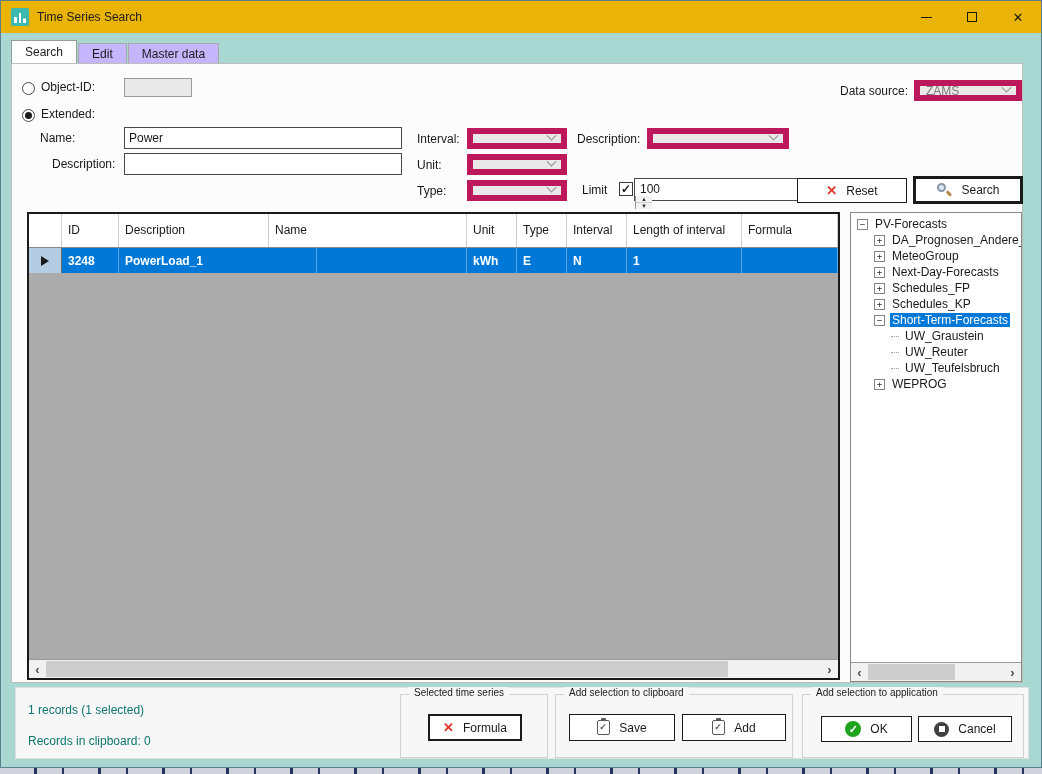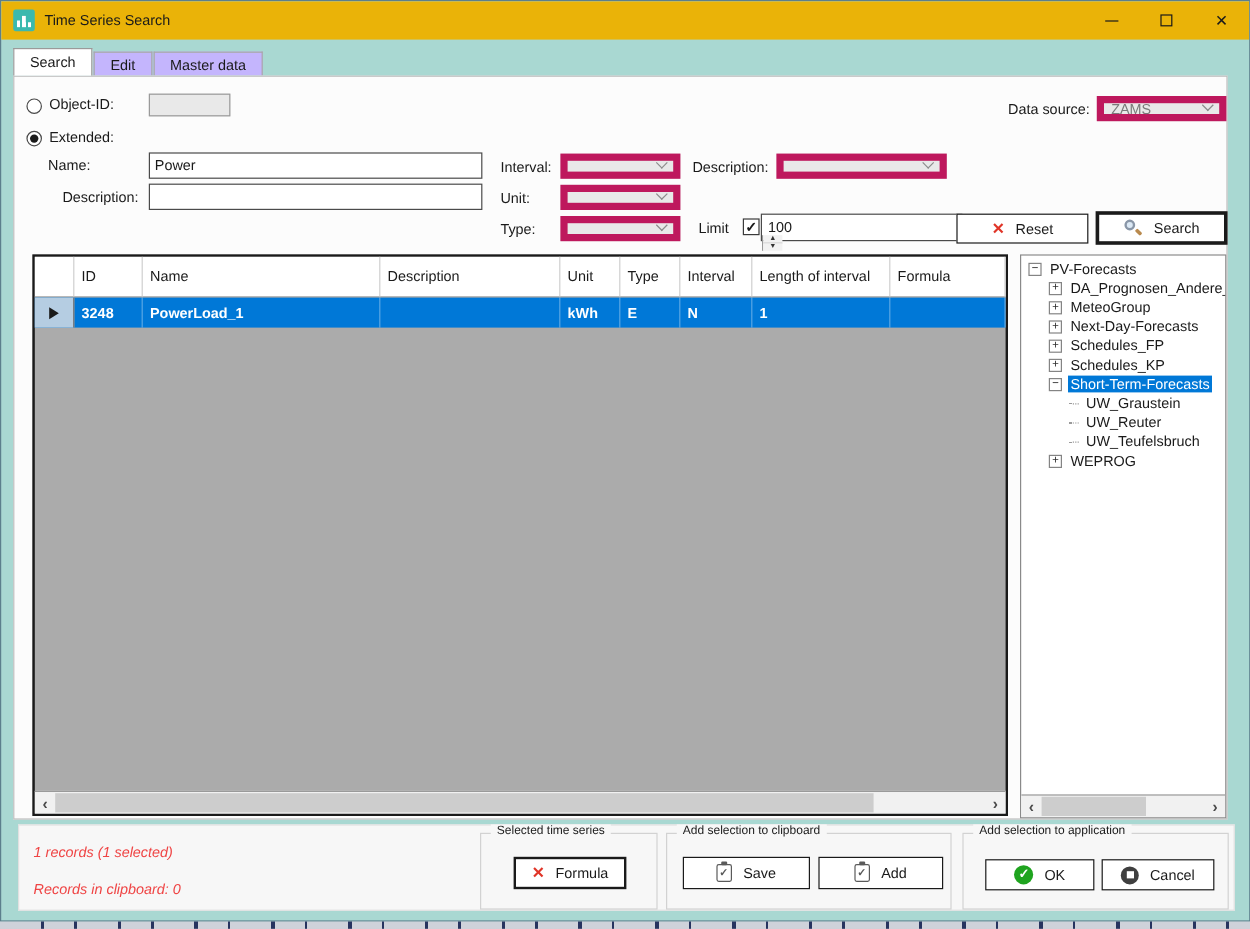--- a/index.html
+++ b/index.html
@@ -68,21 +68,21 @@
   .treepanel { position:absolute; left:838px; top:148px; width:172px; height:470px; background:#fff; border:1px solid #8a8a8a; overflow:hidden; }
   .tree { position:absolute; left:0; top:3px; right:0; bottom:19px; overflow:hidden; }
   .tree-row { height:16px; display:flex; align-items:center; white-space:nowrap; font-size:12px; color:#1a1a1a; }
   .expander { width:11px; height:11px; border:1px solid #848484; background:#fff; font-size:9px; line-height:9px; text-align:center; color:#333; margin-right:5px; flex:0 0 auto; font-family:"DejaVu Sans Mono",monospace; }
   .tree-dash { width:8px; border-top:1px dotted #9a9a9a; margin-right:4px; flex:0 0 auto; }
   .tree-label { padding:0 2px; }
   .tree-label.sel { background:#0078d7; color:#fff; }
 
   
   .bottompanel { position:absolute; left:14px; top:686px; width:1014px; height:72px; background:#f7f7f7; border:1px solid #e0e0e0; }
-  .status { position:absolute; font-size:12px; font-style:italic; color:#ef4444; }
+  .status { position:absolute; font-size:12px; color:#0f766e; }
   .groupbox { position:absolute; border:1px solid #d2d2d2; height:64px; }
   .groupbox .caption { position:absolute; top:-8px; left:8px; background:#f7f7f7; padding:0 5px; font-size:10px; color:#1a1a1a; }
 
   
   .ok-icon { width:16px; height:16px; border-radius:50%; background:#1fa41f; color:#fff; font-size:11px; font-weight:bold; text-align:center; line-height:16px; }
   .cancel-icon { width:15px; height:15px; border-radius:50%; background:#3f3f3f; position:relative; }
   .cancel-icon::after { content:""; position:absolute; left:4.5px; top:4.5px; width:6px; height:6px; background:#fff; }
   .clip-icon { width:13px; height:15px; border:1.5px solid #5a5a5a; border-radius:2px; position:relative; background:#fff; }
   .clip-icon::before { content:""; position:absolute; left:2.5px; top:-3px; width:5px; height:3px; background:#5a5a5a; border-radius:1px; }
   .clip-icon::after { content:"✓"; position:absolute; left:1px; top:1px; font-size:9px; color:#5a5a5a; font-weight:bold; }
@@ -186,22 +186,22 @@
     <span class="lbl abs" style="left:828px; top:20px;">Data source:</span>
     <div class="combo" style="left:902px; top:16px; width:108px; height:21px;">
         <span>ZAMS</span>
         <span class="chev"></span>
       </div>
 
     <div class="grid">
       <div class="grid-header">
           <div class="gh-cell" style="width: 33px;"></div>
           <div class="gh-cell" style="width: 57px;">ID</div>
+          <div class="gh-cell" style="width: 150px;">Description</div>
           <div class="gh-cell" style="width: 198px;">Name</div>
-          <div class="gh-cell" style="width: 150px;">Description</div>
           <div class="gh-cell" style="width: 50px;">Unit</div>
           <div class="gh-cell" style="width: 50px;">Type</div>
           <div class="gh-cell" style="width: 60px;">Interval</div>
           <div class="gh-cell" style="width: 115px;">Length of interval</div>
           <div class="gh-cell" style="width: 96px;">Formula</div>
         </div>
       <div class="grid-row">
           <div class="gr-marker" style="width: 33px;">
             <span class="tri"></span>
           </div>

